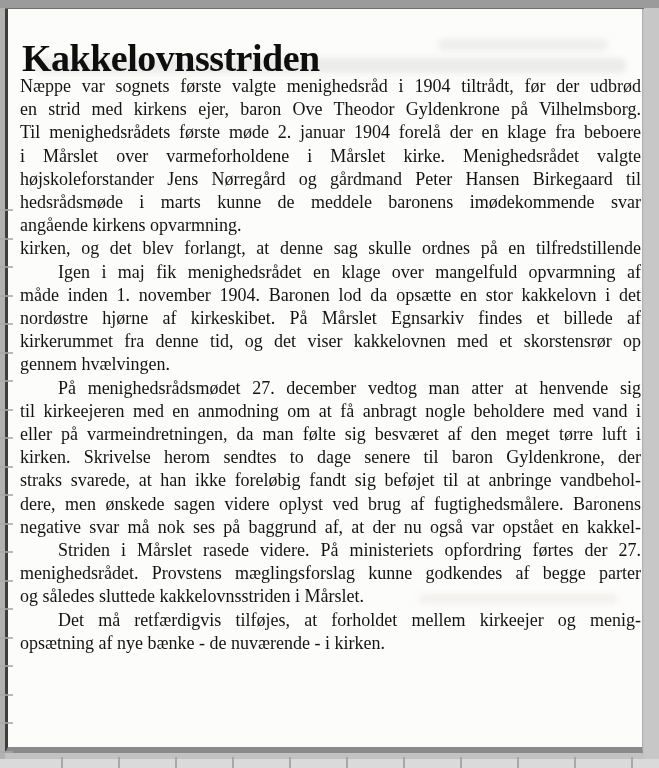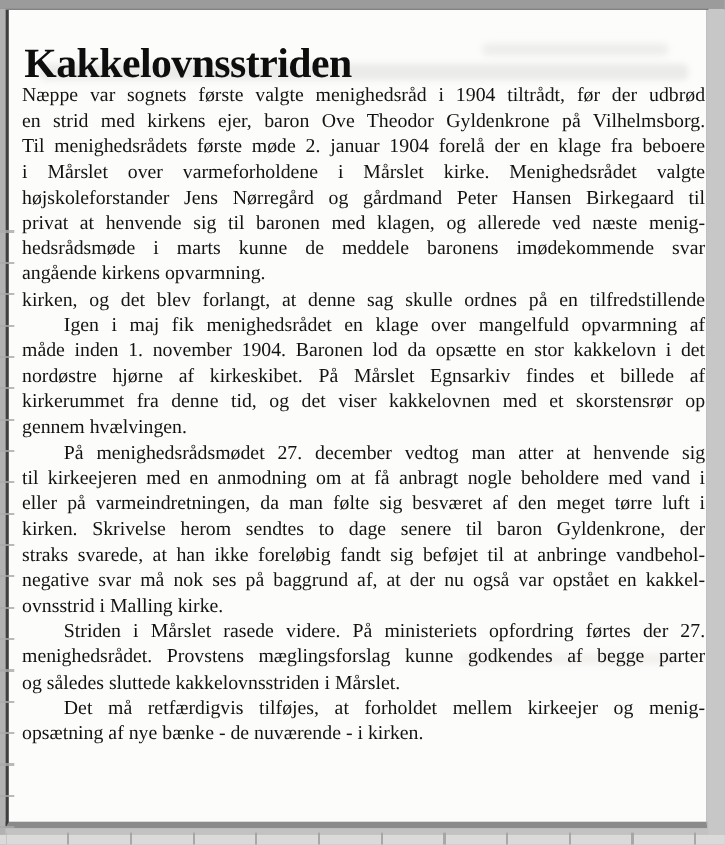--- a/index.html
+++ b/index.html
@@ -108,36 +108,35 @@
     <div class="artifact-3"></div>
 
     <h1 class="page-title">Kakkelovnsstriden</h1>
 
     <div class="body-text" id="body-text">
         <div class="line">Næppe var sognets første valgte menighedsråd i 1904 tiltrådt, før der udbrød</div>
         <div class="line">en strid med kirkens ejer, baron Ove Theodor Gyldenkrone på Vilhelmsborg.</div>
         <div class="line">Til menighedsrådets første møde 2. januar 1904 forelå der en klage fra beboere</div>
         <div class="line">i Mårslet over varmeforholdene i Mårslet kirke. Menighedsrådet valgte</div>
         <div class="line">højskoleforstander Jens Nørregård og gårdmand Peter Hansen Birkegaard til</div>
-        <div class="line">privat at henvende sig til baronen med klagen, og allerede ved næste menig-</div>
         <div class="line">hedsrådsmøde i marts kunne de meddele baronens imødekommende svar</div>
         <div class="line last">angående kirkens opvarmning.</div>
         <div class="line">kirken, og det blev forlangt, at denne sag skulle ordnes på en tilfredstillende</div>
         <div class="line indent">Igen i maj fik menighedsrådet en klage over mangelfuld opvarmning af</div>
         <div class="line">måde inden 1. november 1904. Baronen lod da opsætte en stor kakkelovn i det</div>
         <div class="line">nordøstre hjørne af kirkeskibet. På Mårslet Egnsarkiv findes et billede af</div>
         <div class="line">kirkerummet fra denne tid, og det viser kakkelovnen med et skorstensrør op</div>
         <div class="line last">gennem hvælvingen.</div>
         <div class="line indent">På menighedsrådsmødet 27. december vedtog man atter at henvende sig</div>
         <div class="line">til kirkeejeren med en anmodning om at få anbragt nogle beholdere med vand i</div>
         <div class="line">eller på varmeindretningen, da man følte sig besværet af den meget tørre luft i</div>
         <div class="line">kirken. Skrivelse herom sendtes to dage senere til baron Gyldenkrone, der</div>
         <div class="line">straks svarede, at han ikke foreløbig fandt sig beføjet til at anbringe vandbehol-</div>
+        <div class="line">dere, men ønskede sagen videre oplyst ved brug af fugtighedsmålere. Baronens</div>
         <div class="line">negative svar må nok ses på baggrund af, at der nu også var opstået en kakkel-</div>
-        <div class="line last">ovnsstrid i Malling kirke.</div>
         <div class="line indent">Striden i Mårslet rasede videre. På ministeriets opfordring førtes der 27.</div>
         <div class="line">menighedsrådet. Provstens mæglingsforslag kunne godkendes af begge parter</div>
         <div class="line last">og således sluttede kakkelovnsstriden i Mårslet.</div>
         <div class="line indent">Det må retfærdigvis tilføjes, at forholdet mellem kirkeejer og menig-</div>
         <div class="line last">opsætning af nye bænke - de nuværende - i kirken.</div>
       </div>
   </div>
 
   <div class="left-ticks"></div>
 

